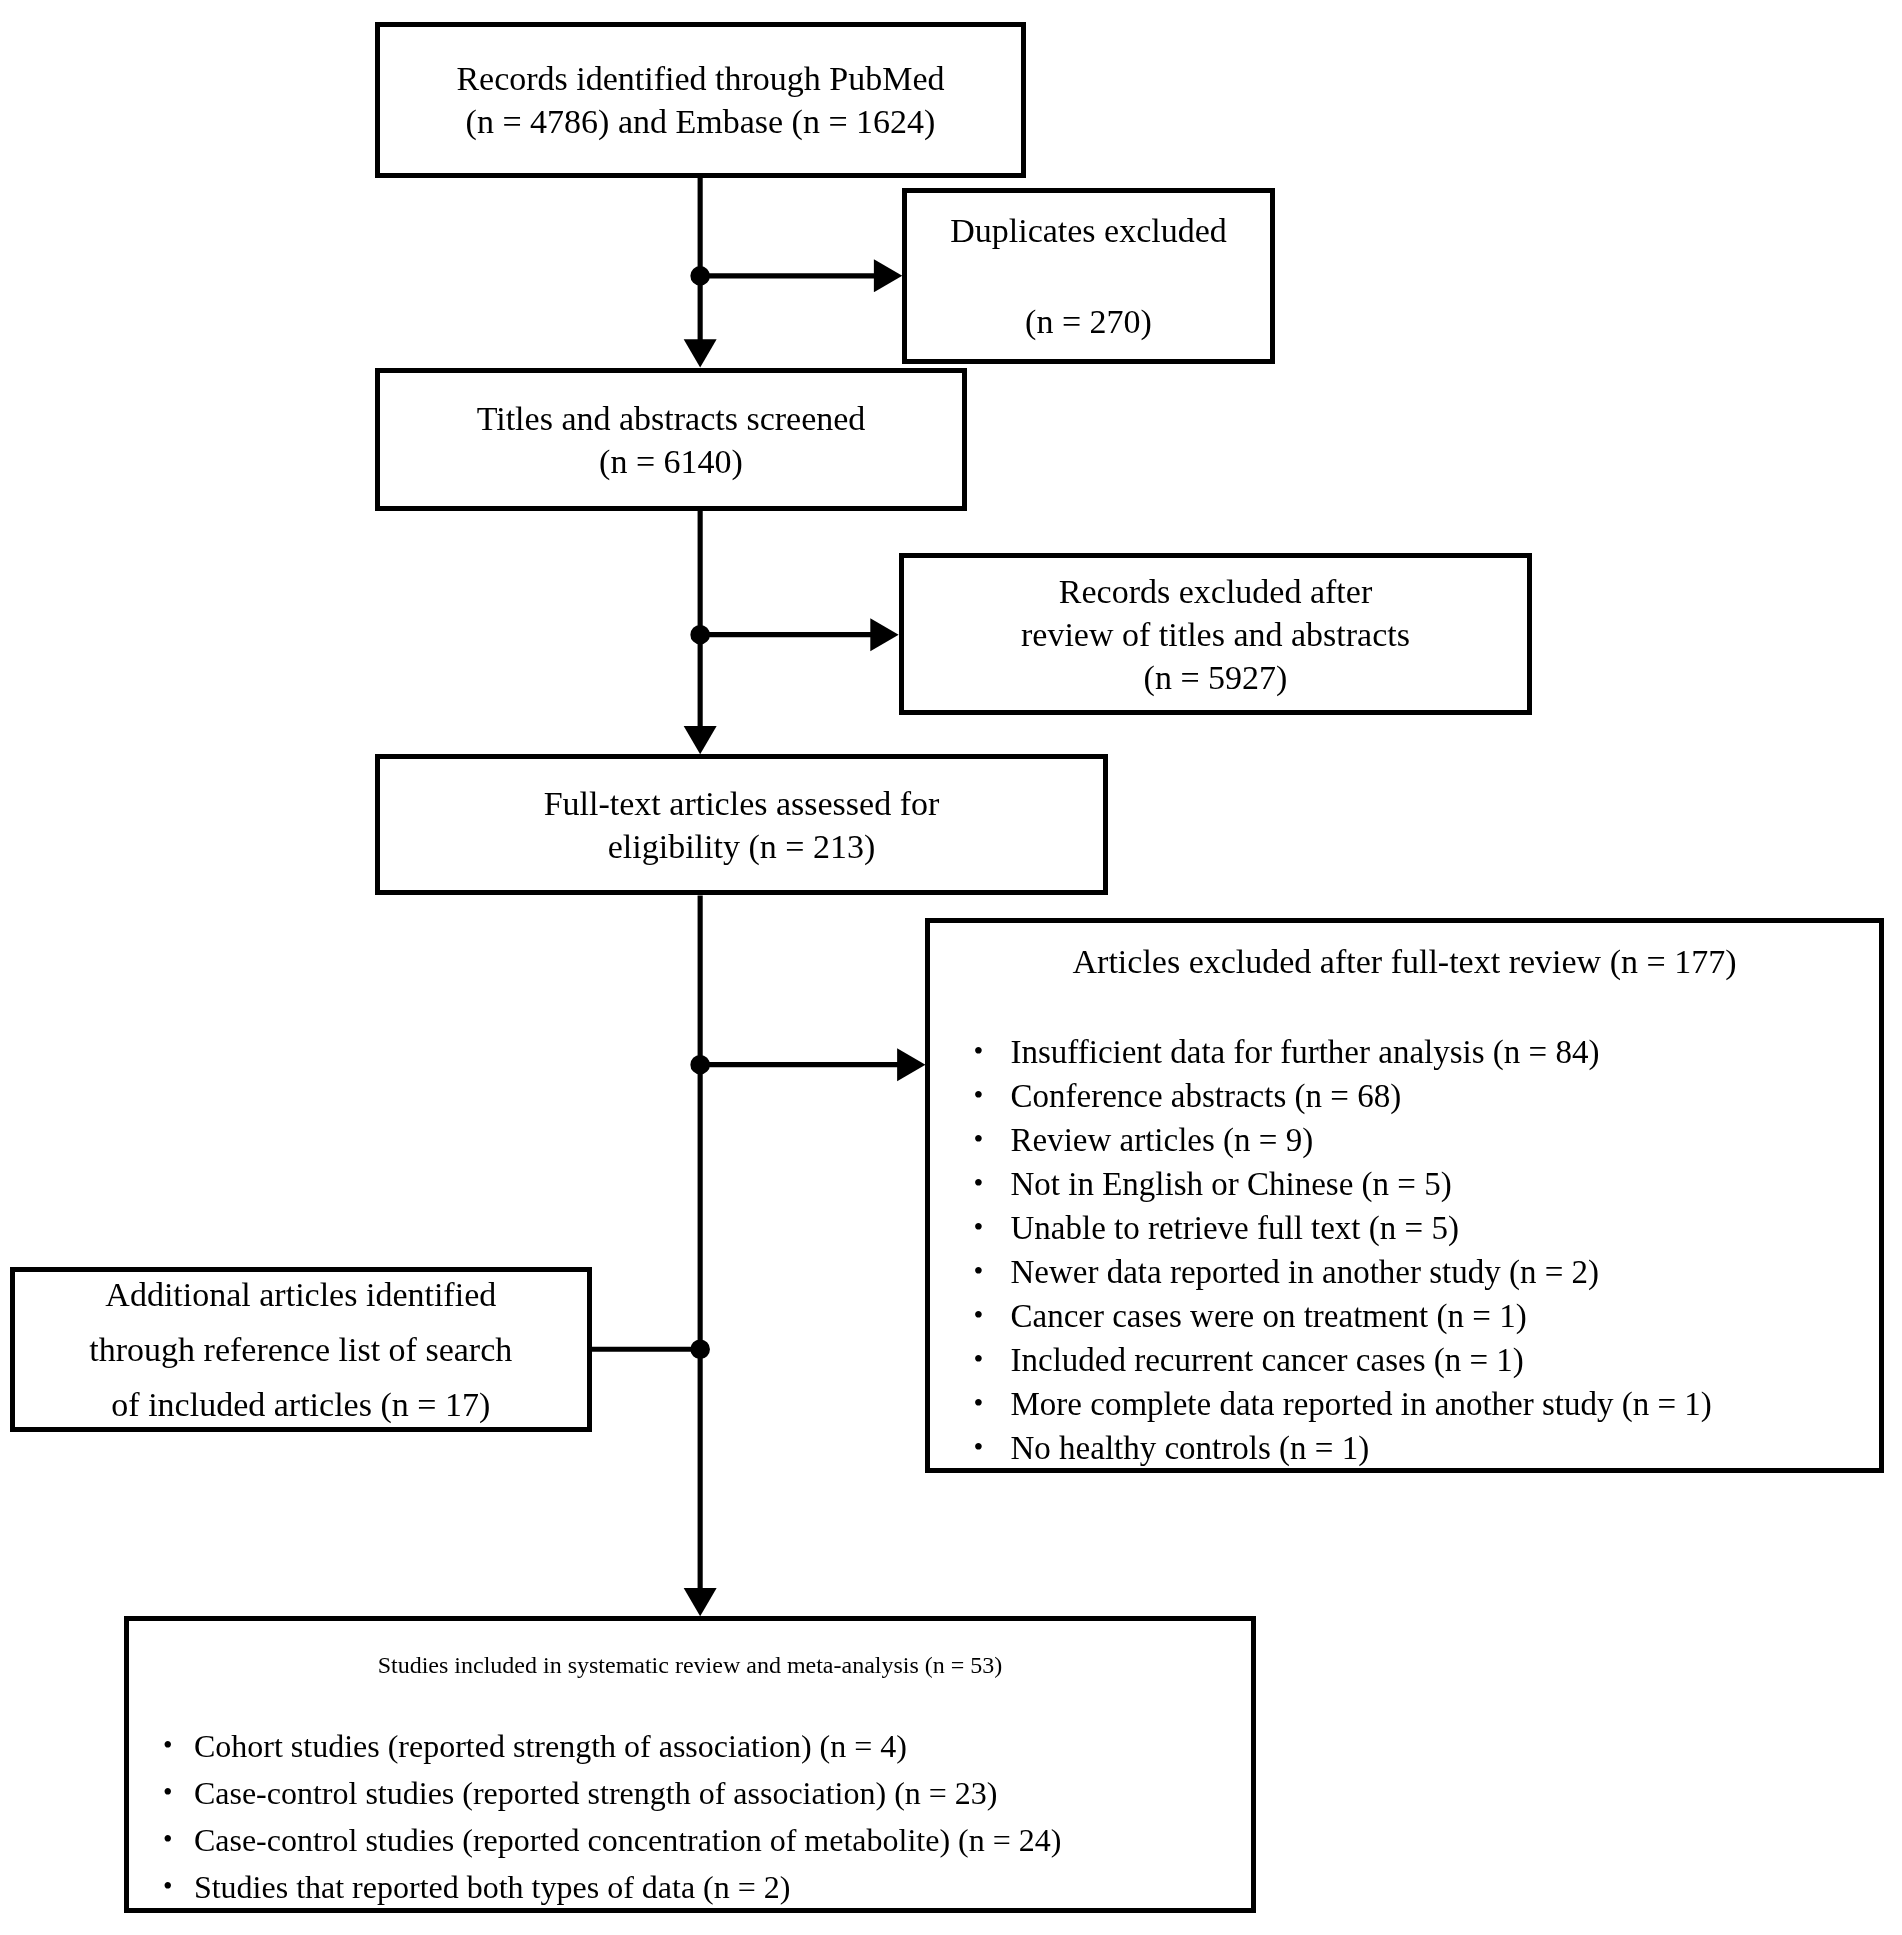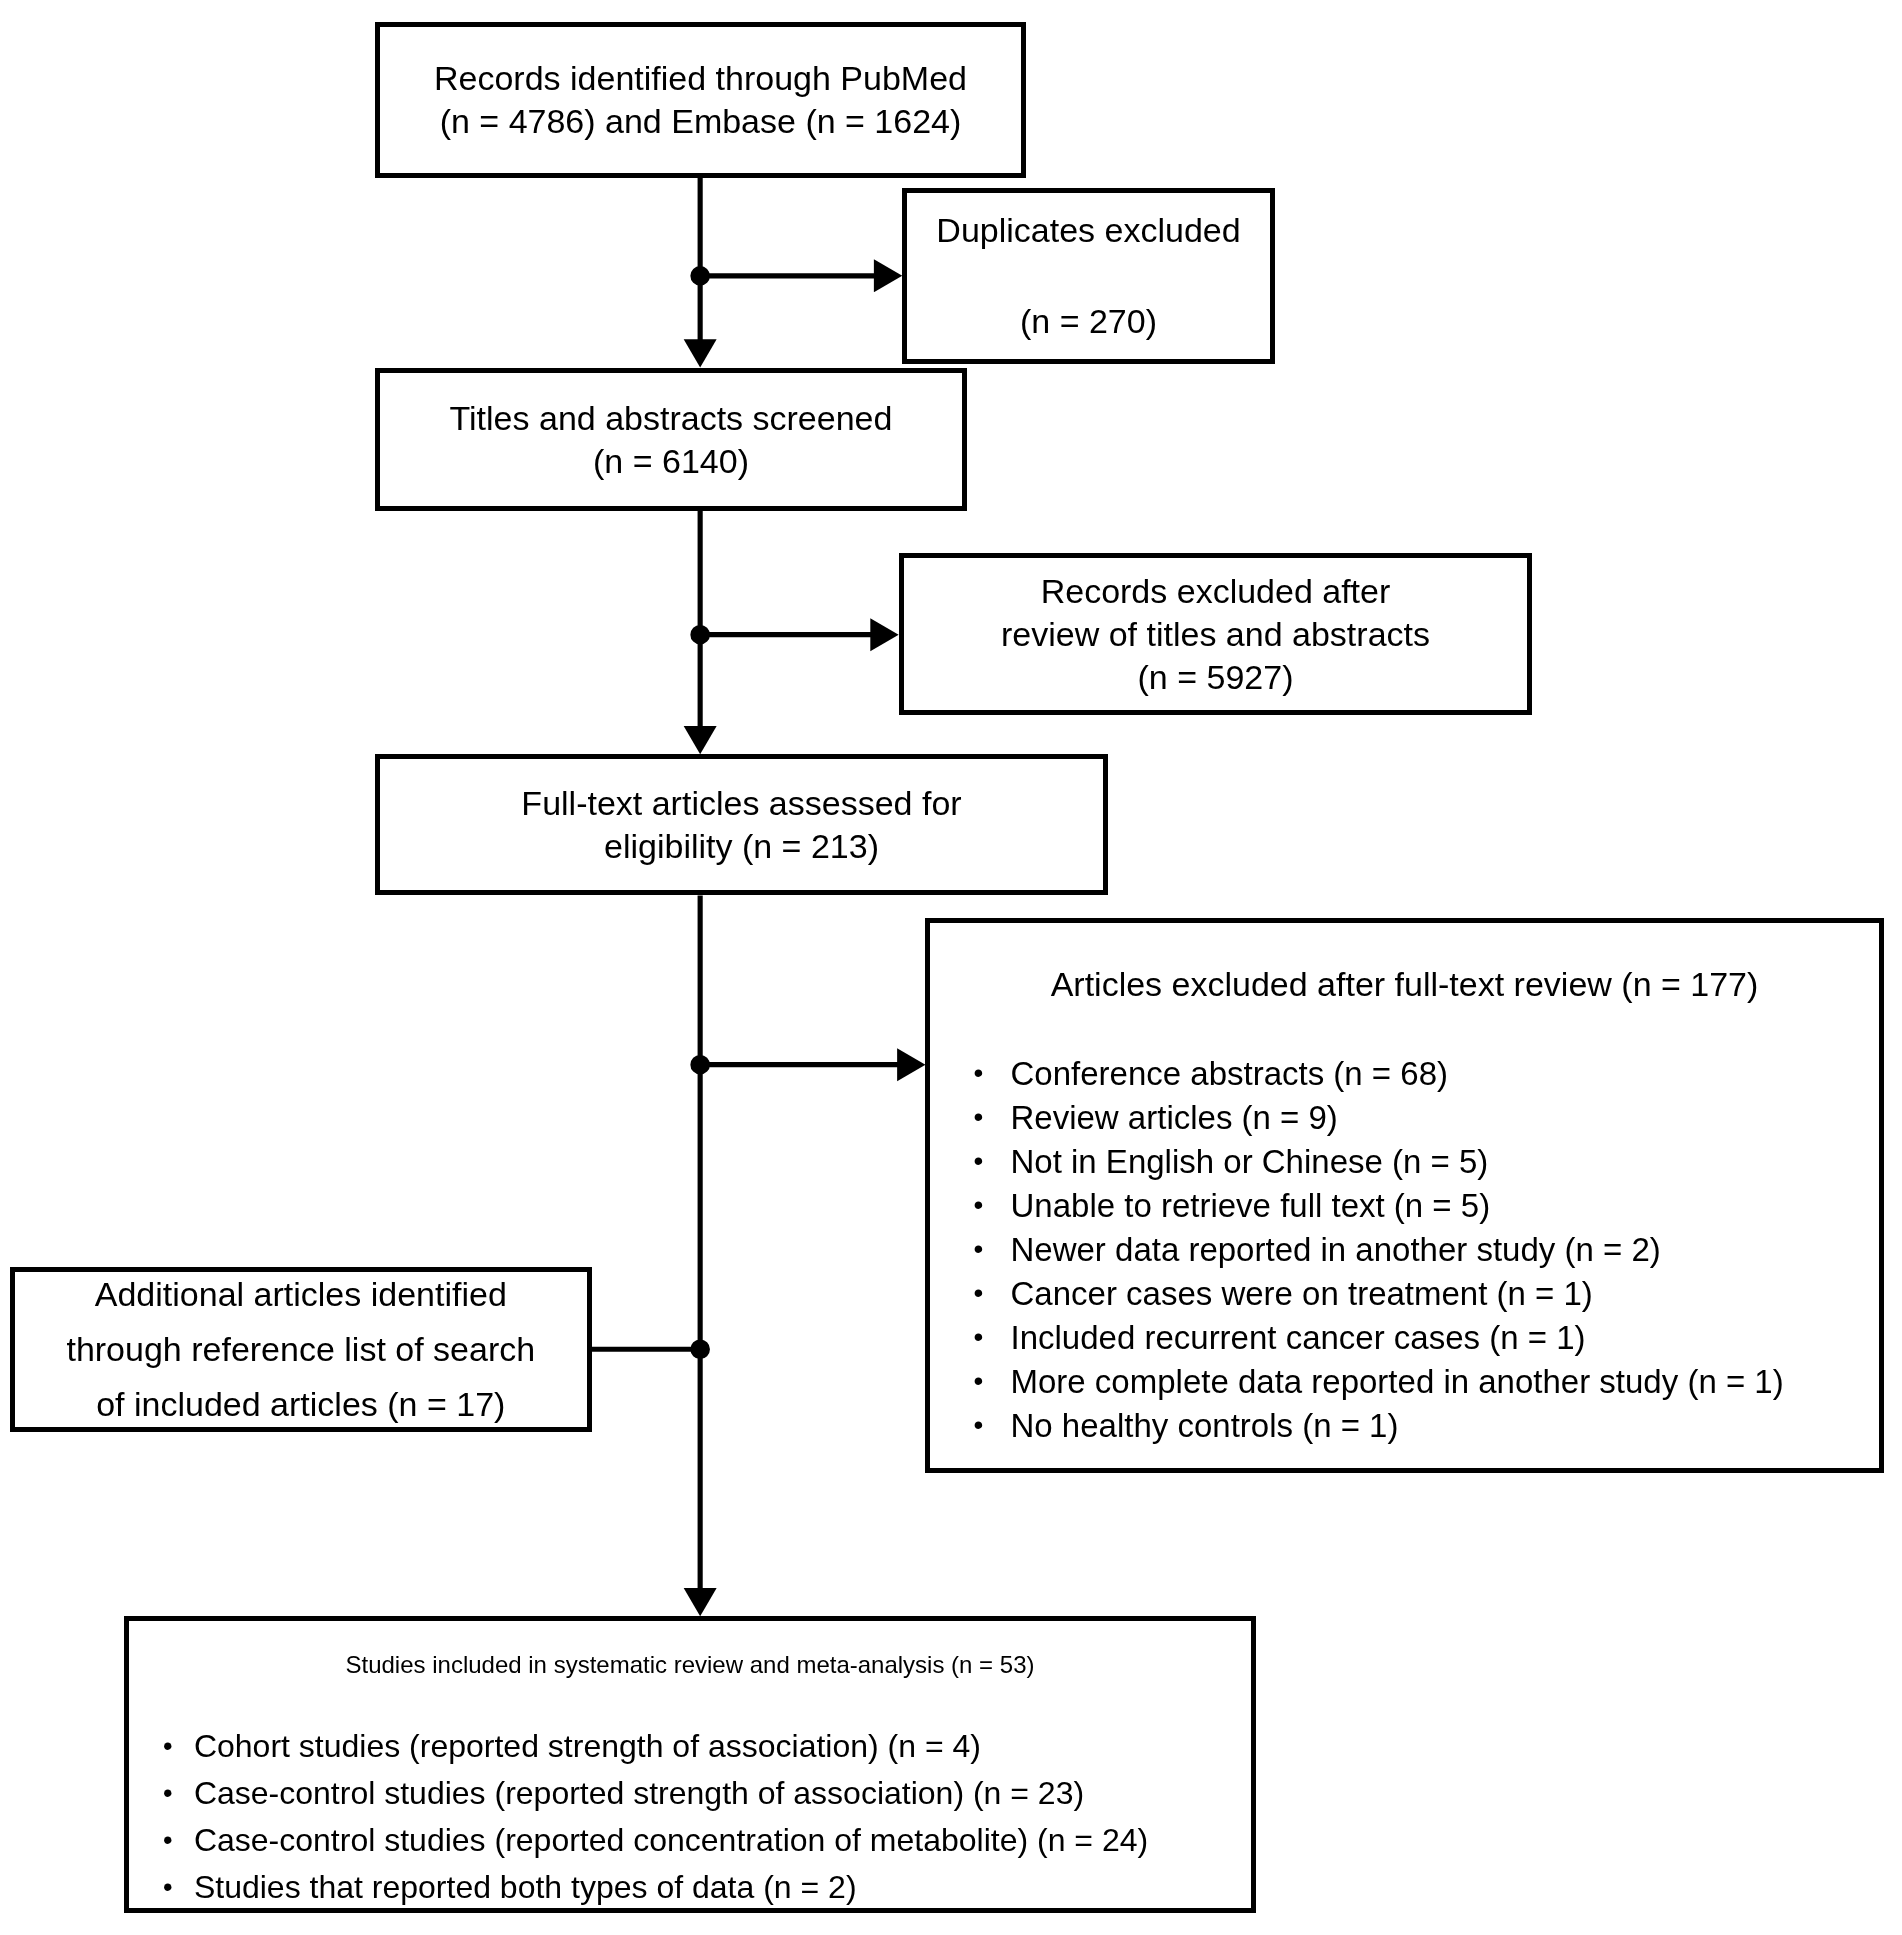--- a/index.html
+++ b/index.html
@@ -1,20 +1,20 @@
 <!DOCTYPE html>
 <html style="font-size:8.2px"><head>
 <meta charset="utf-8">
 <style>
   html,body{margin:0;padding:0;background:#ffffff;}
   .page{
     position:relative;
     width:1903px;height:1936px;
     background:#ffffff;
-    font-family:Liberation Sans, sans-serif;
+    font-family:Liberation Serif, serif;
     color:#000000;
     overflow:hidden;
   }
   .connectors{position:absolute;left:0;top:0;width:1903px;height:1936px;}
   .box{
     position:absolute;
     box-sizing:border-box;
     border:5.2px solid #000000;
     background:#ffffff;
     display:flex;
@@ -136,20 +136,21 @@
   </div>
 
   <div class="box" id="box-fulltext">
     <div class="line">Full-text articles assessed for</div>
     <div class="line">eligibility (n = 213)</div>
   </div>
 
   <div class="box list-box" id="box-articles-excluded">
     <div class="box-title">Articles excluded after full-text review (n = 177)</div>
     <ul>
+        <li>Insufficient data for further analysis (n = 84)</li>
         <li>Conference abstracts (n = 68)</li>
         <li>Review articles (n = 9)</li>
         <li>Not in English or Chinese (n = 5)</li>
         <li>Unable to retrieve full text (n = 5)</li>
         <li>Newer data reported in another study (n = 2)</li>
         <li>Cancer cases were on treatment (n = 1)</li>
         <li>Included recurrent cancer cases (n = 1)</li>
         <li>More complete data reported in another study (n = 1)</li>
         <li>No healthy controls (n = 1)</li>
       </ul>

